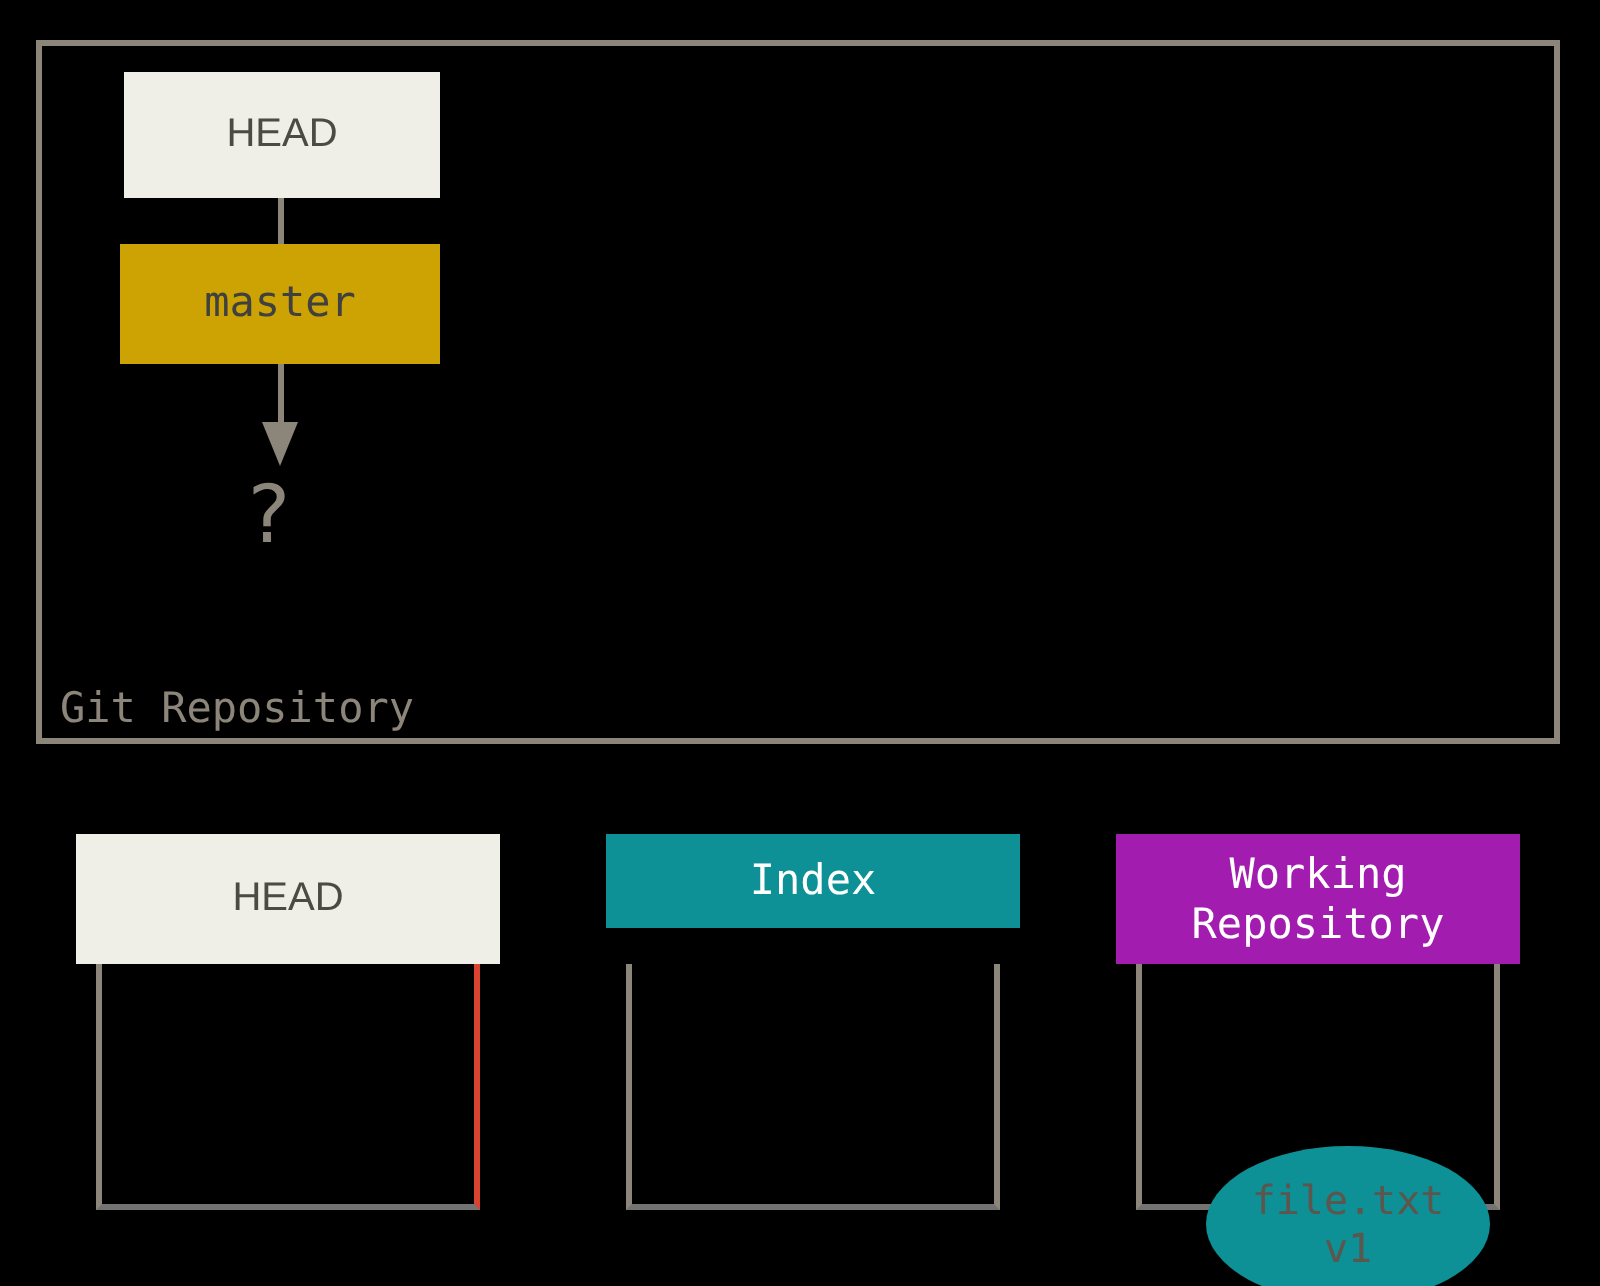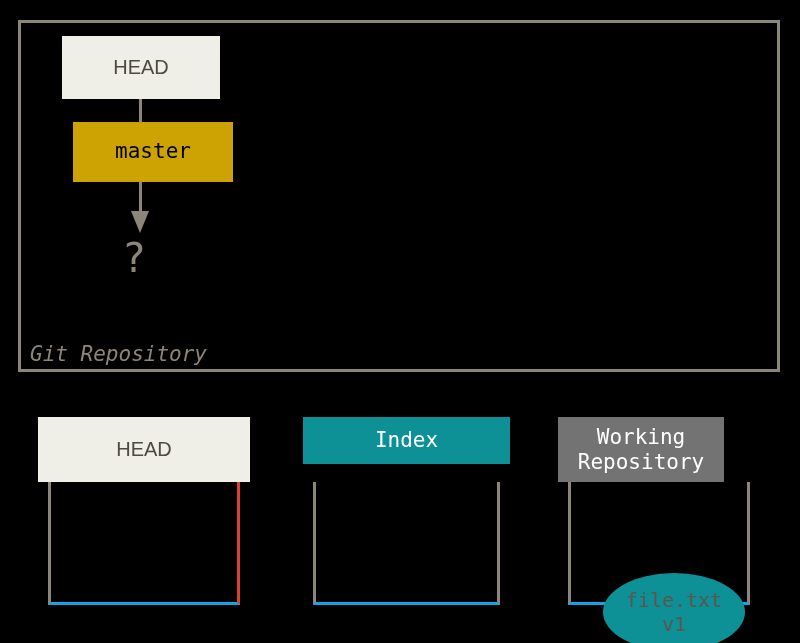--- a/index.html
+++ b/index.html
@@ -34,21 +34,20 @@
   }
   .repo-label {
     position: absolute;
     left: 30px;
     top: 342px;
     font-family: "DejaVu Sans Mono", "Liberation Mono", monospace;
     font-size: 21px;
     color: #8c857a;
     letter-spacing: 0px;
     white-space: nowrap;
-    font-style: italic;
   }
 
   
   .ref-box {
     position: absolute;
     box-sizing: border-box;
     display: flex;
     align-items: center;
     justify-content: center;
     text-align: center;
@@ -63,24 +62,23 @@
     color: #4d4944;
     font-family: "Liberation Sans", sans-serif;
     font-size: 20px;
   }
   .master-ref {
     left: 60px;
     top: 122px;
     width: 160px;
     height: 60px;
     background: #cca302;
-    color: #000000;
+    color: #404040;
     font-family: "DejaVu Sans Mono", "Liberation Mono", monospace;
     font-size: 21px;
-    margin-left: 13px;
   }
 
   
   .conn-line {
     position: absolute;
     background: #8c857a;
   }
   .line-head-master {
     left: 139px;
     top: 97px;
@@ -130,21 +128,21 @@
     font-family: "DejaVu Sans Mono", "Liberation Mono", monospace;
     font-size: 21px;
     line-height: 1.15;
     color: #ffffff;
   }
   .area-body {
     position: absolute;
     box-sizing: border-box;
     border-left: 3px solid #8c857a;
     border-right: 3px solid #8c857a;
-    border-bottom: 3px solid #0ea5e9;
+    border-bottom: 3px solid #737373;
     background: transparent;
   }
 
   
   .area-head { left: 38px; width: 212px; }
   .area-head .area-header {
     width: 212px;
     height: 65px;
     background: #efeee7;
     color: #4d4944;
@@ -169,23 +167,23 @@
   .area-index .area-body {
     left: 10px;
     top: 65px;
     width: 187px;
     height: 123px;
   }
 
   
   .area-wd { left: 558px; width: 202px; }
   .area-wd .area-header {
-    width: 166px;
+    width: 202px;
     height: 65px;
-    background: #737373;
+    background: #a21caf;
     flex-direction: column;
   }
   .area-wd .area-body {
     left: 10px;
     top: 65px;
     width: 182px;
     height: 123px;
   }
 
   .file-blob {

